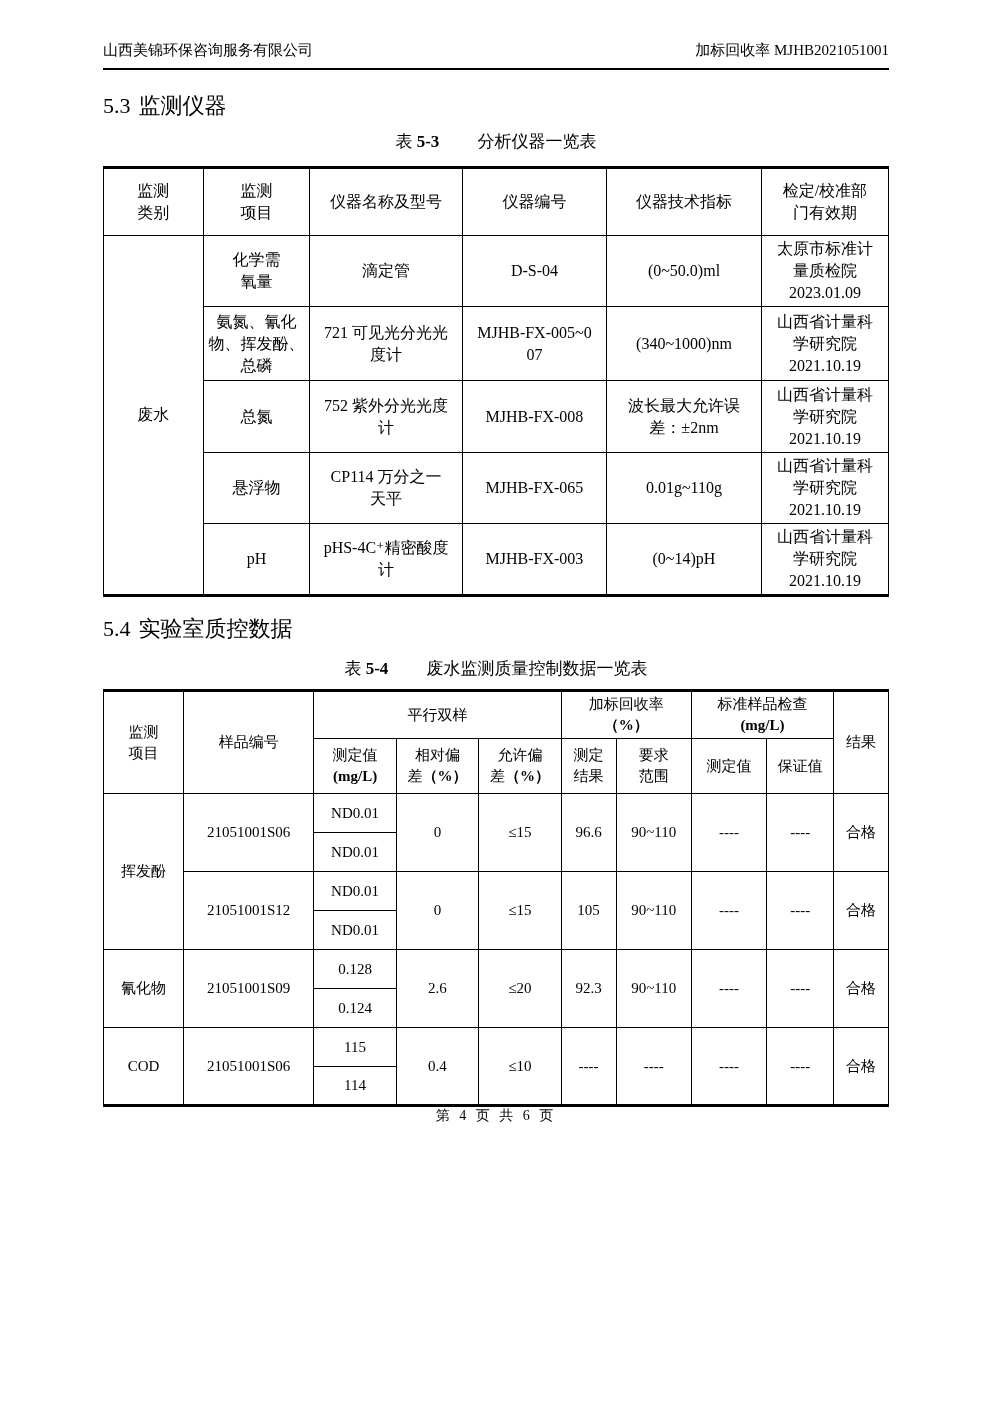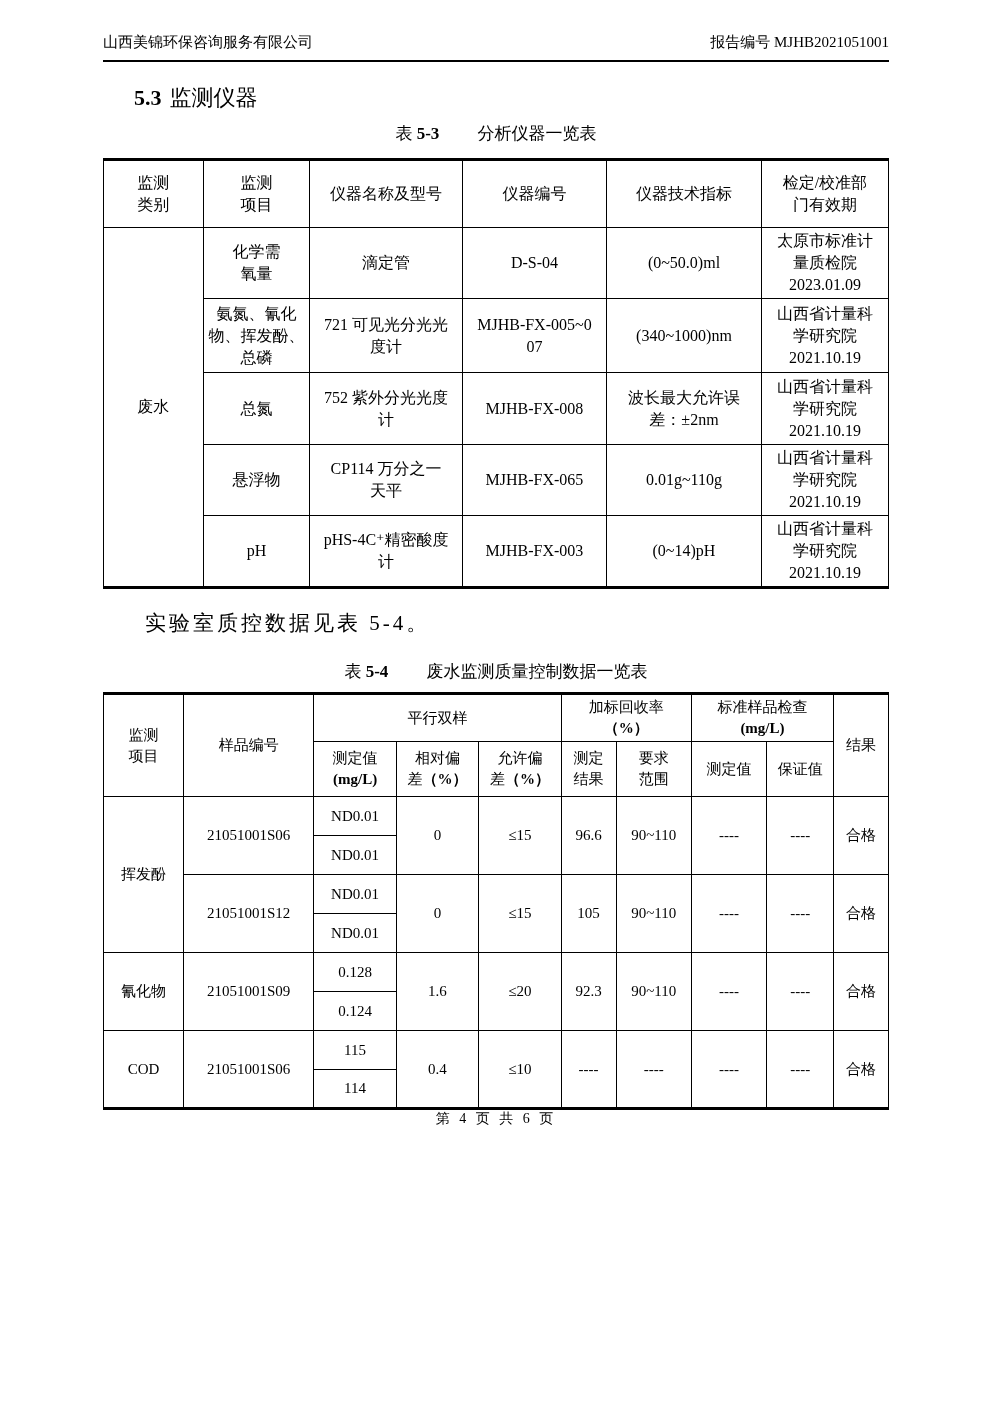--- a/index.html
+++ b/index.html
@@ -3,32 +3,32 @@
 <meta charset="utf-8">
 <style>
   * { box-sizing: border-box; }
   html, body { margin: 0; padding: 0; }
   body {
     width: 992px; height: 1403px;
     background: #ffffff; color: #000000;
     font-family: "Liberation Serif", "DejaVu Serif", serif;
     overflow: hidden;
   }
-  .page { width: 992px; height: 1403px; padding: 32px 103px 0 103px; }
+  .page { width: 992px; height: 1403px; padding: 40px 103px 0 103px; }
 
   
   .doc-header {
     display: flex; justify-content: space-between; align-items: flex-end;
     font-size: 15px; line-height: 20px;
     padding-bottom: 8px; border-bottom: 2px solid #000;
   }
 
   
   .section-heading { font-size: 22px; line-height: 28px; margin-top: 22px; }
-  .section-heading .sec-num { font-weight: bold; margin-left: 31px; }
+  .section-heading .sec-num { font-weight: normal; }
   .section-heading .sec-title { margin-left: 8px; }
 
   
   .para {
     font-size: 21px; line-height: 45px; letter-spacing: 3px;
     text-align: justify; text-indent: 2em; margin-top: 12px;
   }
 
   
   .caption { text-align: center; font-size: 17px; line-height: 24px; margin-top: 10px; }
@@ -58,21 +58,21 @@
     text-align: center; font-size: 14px; letter-spacing: 3px; 
   }
 </style>
 </head>
 <body>
 
 <div class="page">
 
   <div class="doc-header">
     <span>山西美锦环保咨询服务有限公司</span>
-    <span>报告编号 MJHB2021051001</span>
+    <span>加标回收率 MJHB2021051001</span>
   </div>
 
   <div class="section-heading">
     <span class="sec-num">5.3</span><span class="sec-title">监测仪器</span>
   </div>
 
   <div class="caption">
     <span class="cap-word">表</span>
     <span class="cap-num">5-3</span>
     <span class="cap-title">分析仪器一览表</span>
@@ -145,21 +145,23 @@
       <td>pHS-4C⁺精密酸度
 计</td>
       <td>MJHB-FX-003</td>
       <td>(0~14)pH</td>
       <td><div>山西省计量科
 学研究院</div><div class="cert-date">2021.10.19</div></td>
     </tr>
   </tbody>
     </table>
 
-  <div class="para">实验室质控数据见表 5-4。</div>
+  <div class="section-heading" style="margin-top:18px">
+    <span class="sec-num">5.4</span><span class="sec-title">实验室质控数据</span>
+  </div>
 
   <div class="caption" style="margin-top:14px">
     <span class="cap-word">表</span>
     <span class="cap-num">5-4</span>
     <span class="cap-title">废水监测质量控制数据一览表</span>
   </div>
 
   <table class="t54">
     <colgroup>
       <col style="width:10.2%">
@@ -223,21 +225,21 @@
       <td rowspan="2">合格</td>
     </tr>
     <tr style="height:39px">
       <td>ND0.01</td>
     </tr>
 
     <tr style="height:39px">
       <td rowspan="2">氰化物</td>
       <td rowspan="2">21051001S09</td>
       <td>0.128</td>
-      <td rowspan="2">1.6</td>
+      <td rowspan="2">2.6</td>
       <td rowspan="2">≤20</td>
       <td rowspan="2">92.3</td>
       <td rowspan="2">90~110</td>
       <td rowspan="2">----</td>
       <td rowspan="2">----</td>
       <td rowspan="2">合格</td>
     </tr>
     <tr style="height:39px">
       <td>0.124</td>
     </tr>

